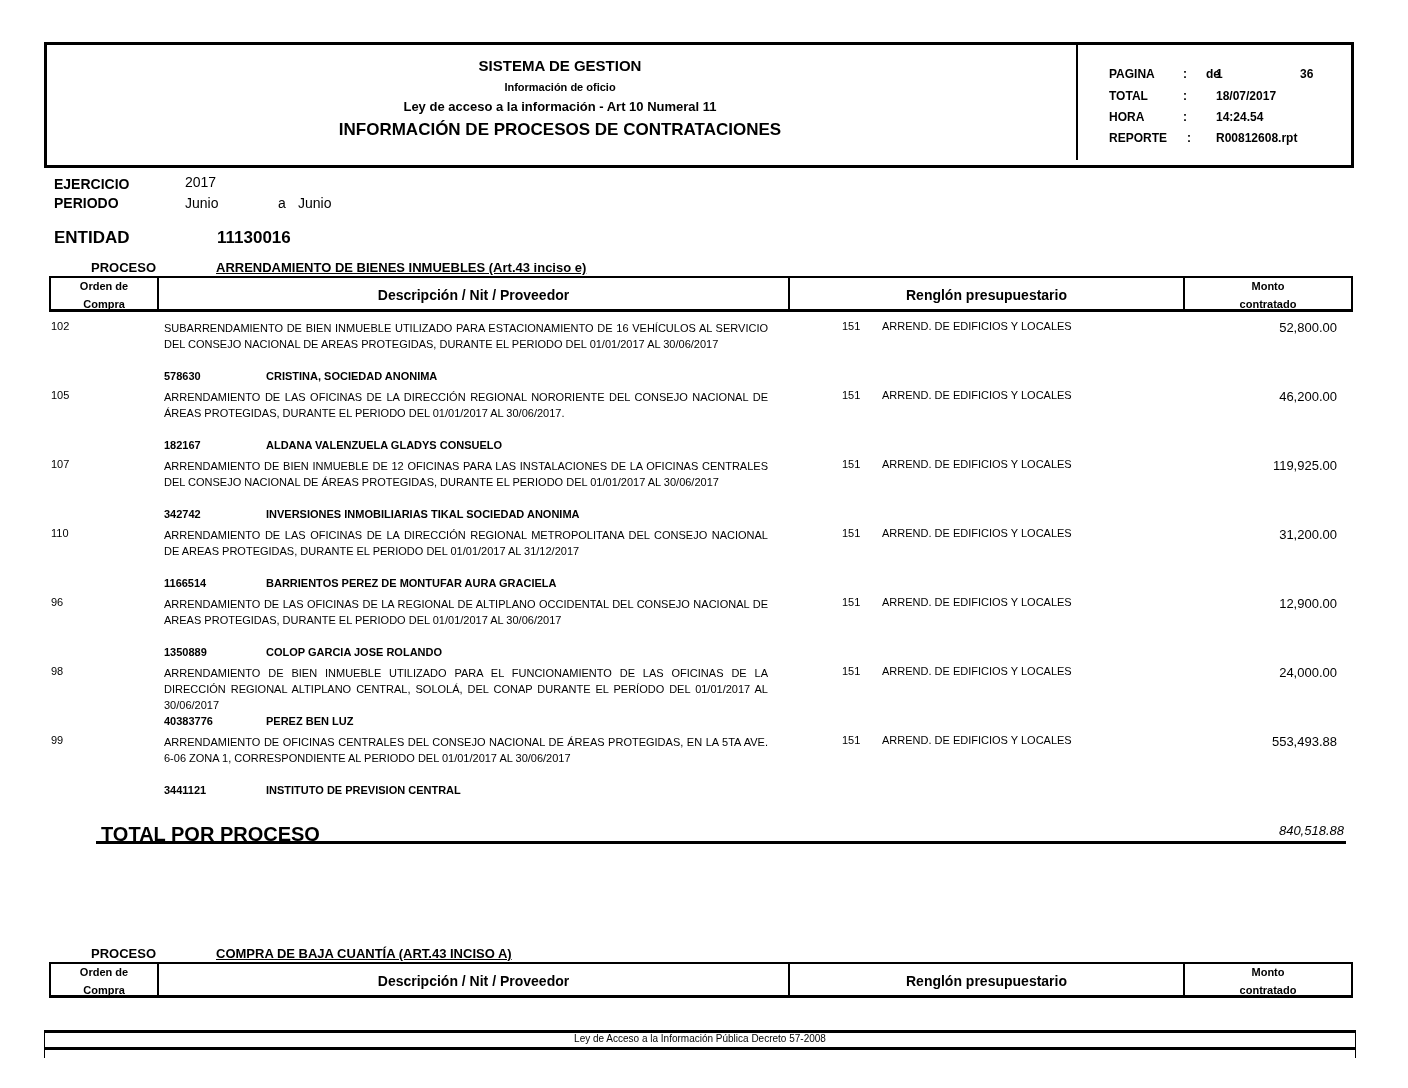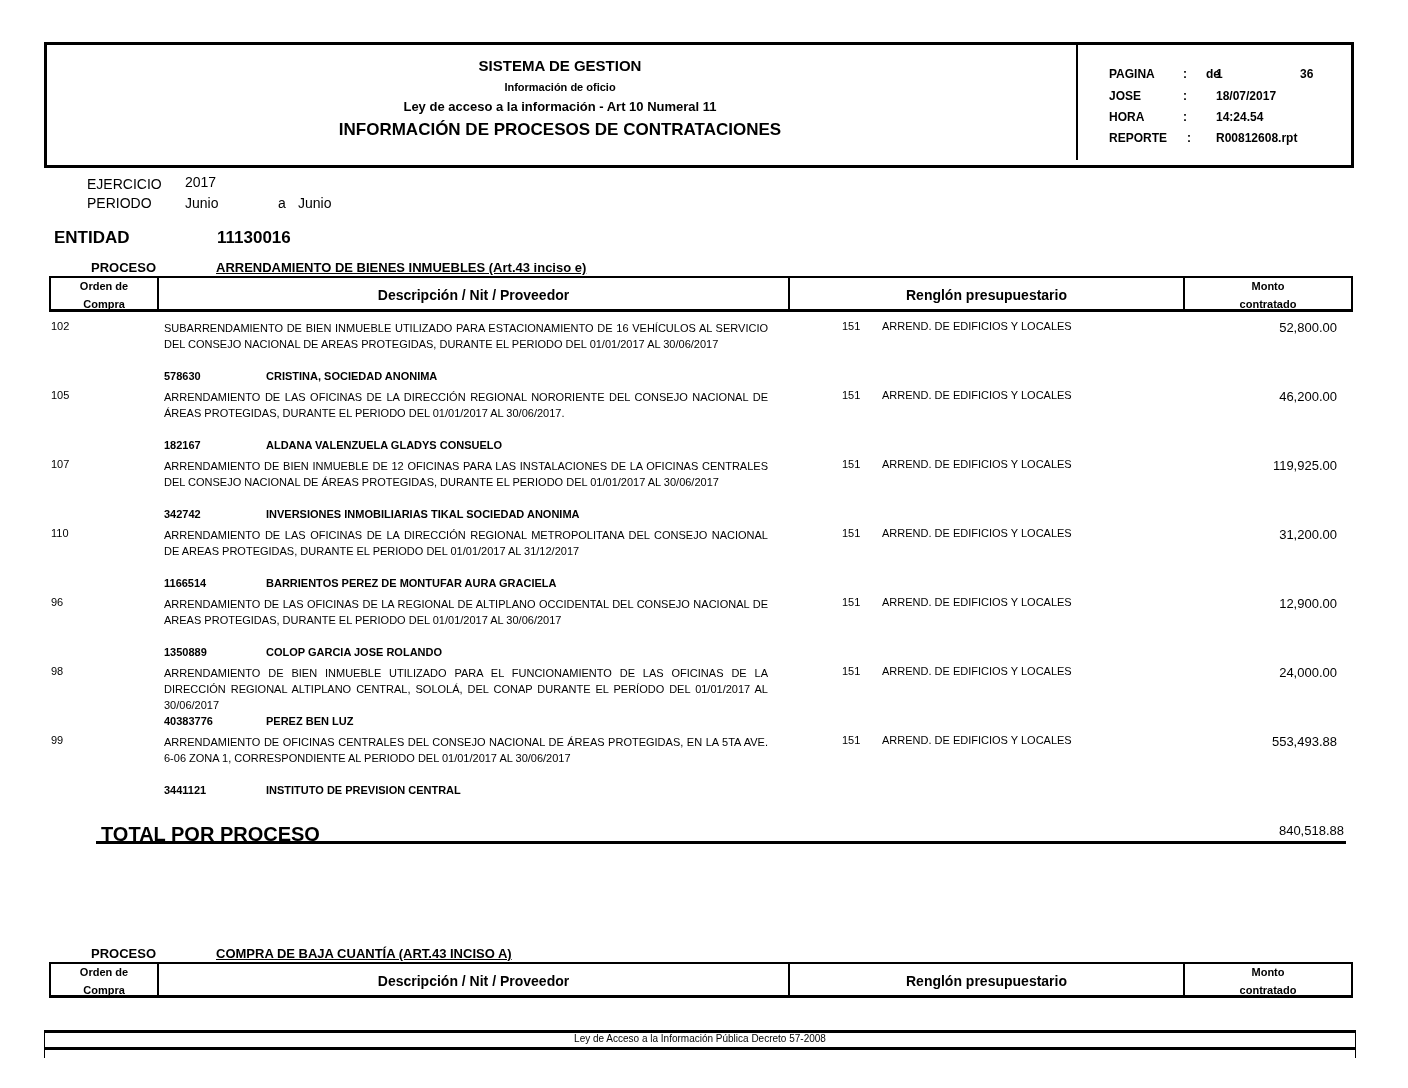--- a/index.html
+++ b/index.html
@@ -16,41 +16,41 @@
   #h-info { top: 81px; font-size: 11px; }
   #h-ley { top: 99px; font-size: 13px; }
   #h-title { top: 120px; font-size: 17px; }
   .meta { font-size: 12px; font-weight: bold; }
   .meta-lbl { left: 1109px; }
   .meta-colon { left: 1183px; }
   .meta-val { left: 1216px; }
 
   
   .param { font-size: 14px; }
-  .param-lbl { font-weight: normal; margin-left: 33px; }
+  .param-lbl { font-weight: bold; }
 
   
   .th-box { left: 49px; width: 1304px; height: 36px; border: 2px solid #000; box-sizing: border-box; border-bottom-width: 3px; }
   .th-sep { width: 2px; height: 34px; background: #000; }
   .th { font-weight: bold; text-align: center; }
   .th-small { font-size: 11px; line-height: 18px; }
   .th-big { font-size: 14px; line-height: 34px; }
 
   
   .row { left: 49px; width: 1300px; font-size: 11px; }
   .cell-order { position: absolute; left: 2px; top: 0; }
   .cell-desc { position: absolute; left: 115px; top: 0; width: 604px; line-height: 16px; text-align: justify; text-align-last: left; }
   .cell-nit { position: absolute; left: 115px; font-weight: bold; }
   .cell-prov { position: absolute; left: 217px; font-weight: bold; }
   .cell-rcode { position: absolute; left: 793px; top: 0; }
   .cell-rname { position: absolute; left: 833px; top: 0; }
   .cell-amount { position: absolute; right: 12px; top: 0; font-size: 13px; }
 
   #total-lbl { left: 101px; top: 823px; font-size: 20px; font-weight: bold; }
-  #total-val { right: 64px; top: 823px; font-size: 13px; }
+  #total-val { right: 64px; top: 823px; font-size: 13px; font-style: italic; }
   #total-line { left: 96px; top: 841px; width: 1250px; height: 3px; background: #000; }
 
   #footer-box { left: 44px; top: 1030px; width: 1312px; height: 20px; border-top: 3px solid #000; border-left: 1px solid #000; border-right: 1px solid #000; border-bottom: 3px solid #000; box-sizing: border-box; }
   #footer-text { left: 44px; top: 1033px; width: 1312px; text-align: center; font-size: 10px; }
   #footer-bottom { left: 44px; top: 1050px; width: 1px; height: 8px; background:#000; }
   #footer-bottom2 { left: 1355px; top: 1050px; width: 1px; height: 8px; background:#000; }
 </style>
 </head>
 <body>
 
@@ -60,21 +60,21 @@
 <div class="abs hdr-center" id="h-info">Información de oficio</div>
 <div class="abs hdr-center" id="h-ley">Ley de acceso a la información - Art 10 Numeral 11</div>
 <div class="abs hdr-center" id="h-title">INFORMACIÓN DE PROCESOS DE CONTRATACIONES</div>
 
 <div class="abs meta meta-lbl" style="top:67px">PAGINA</div>
 <div class="abs meta meta-colon" style="top:67px">:</div>
 <div class="abs meta meta-val" style="top:67px">1</div>
 <div class="abs meta" style="top:67px;left:1206px">de</div>
 <div class="abs meta" style="top:67px;left:1300px">36</div>
 
-<div class="abs meta meta-lbl" style="top:89px">JOSE</div>
+<div class="abs meta meta-lbl" style="top:89px">TOTAL</div>
 <div class="abs meta meta-colon" style="top:89px">:</div>
 <div class="abs meta meta-val" style="top:89px">18/07/2017</div>
 
 <div class="abs meta meta-lbl" style="top:110px">HORA</div>
 <div class="abs meta meta-colon" style="top:110px">:</div>
 <div class="abs meta meta-val" style="top:110px">14:24.54</div>
 
 <div class="abs meta meta-lbl" style="top:131px">REPORTE</div>
 <div class="abs meta" style="top:131px;left:1187px">:</div>
 <div class="abs meta meta-val" style="top:131px">R00812608.rpt</div>

